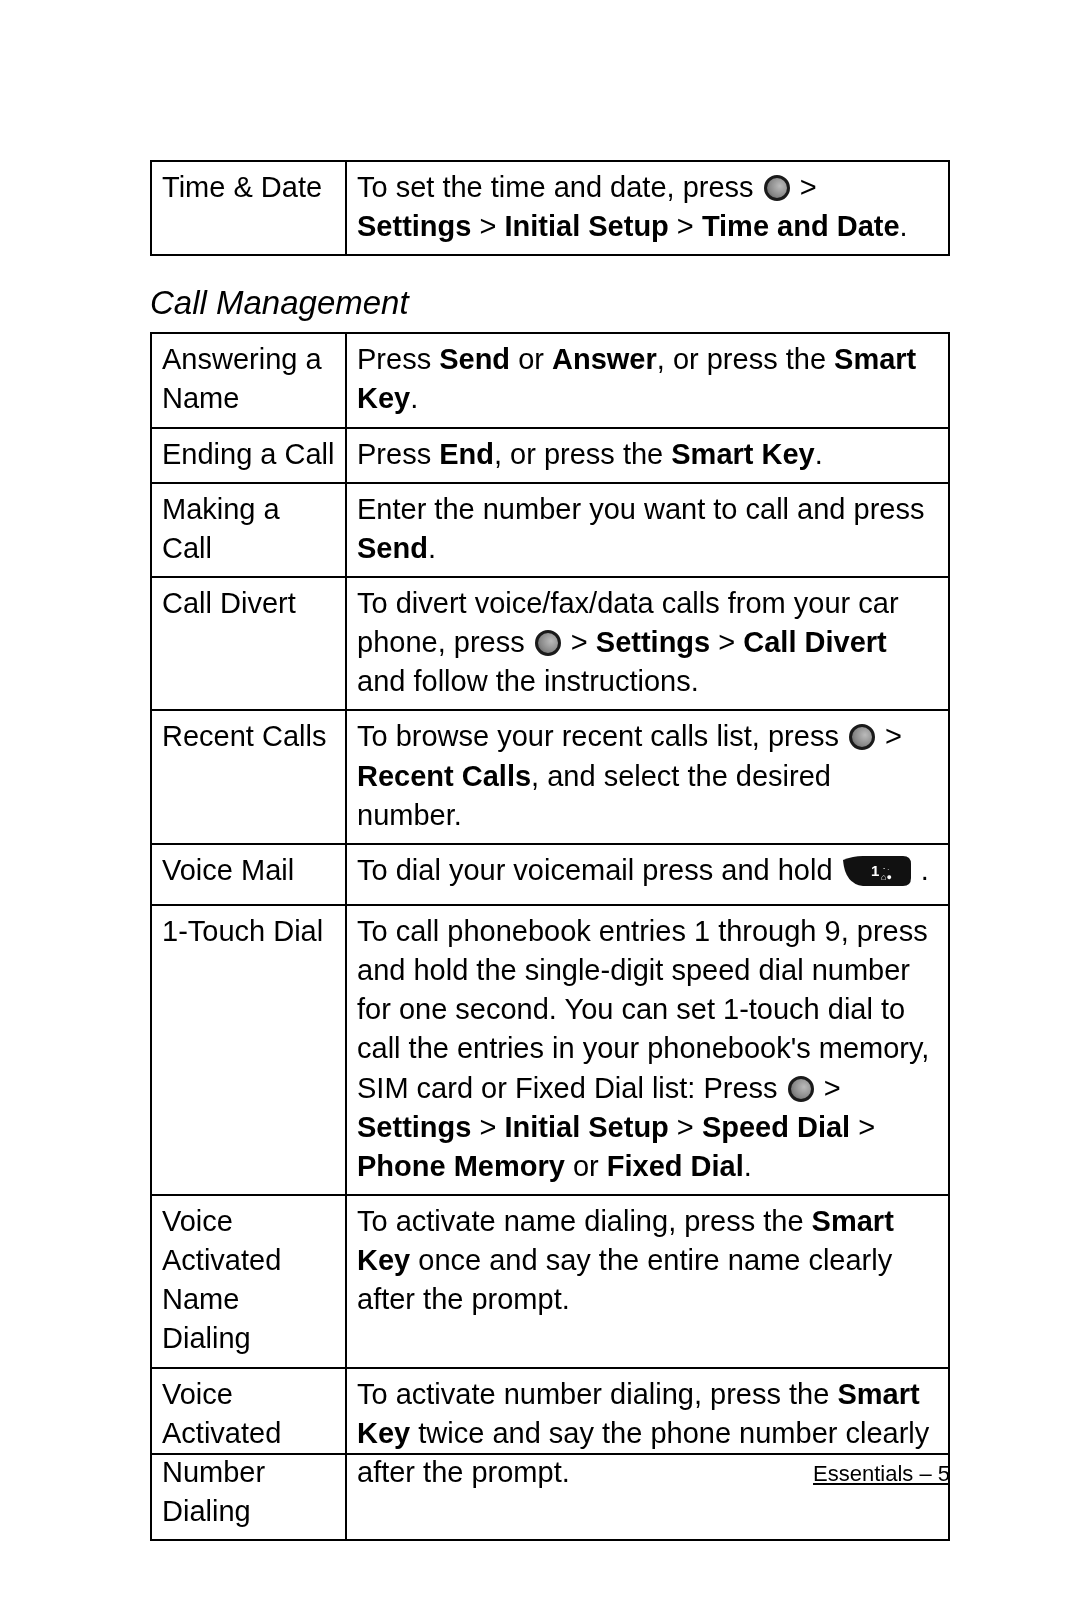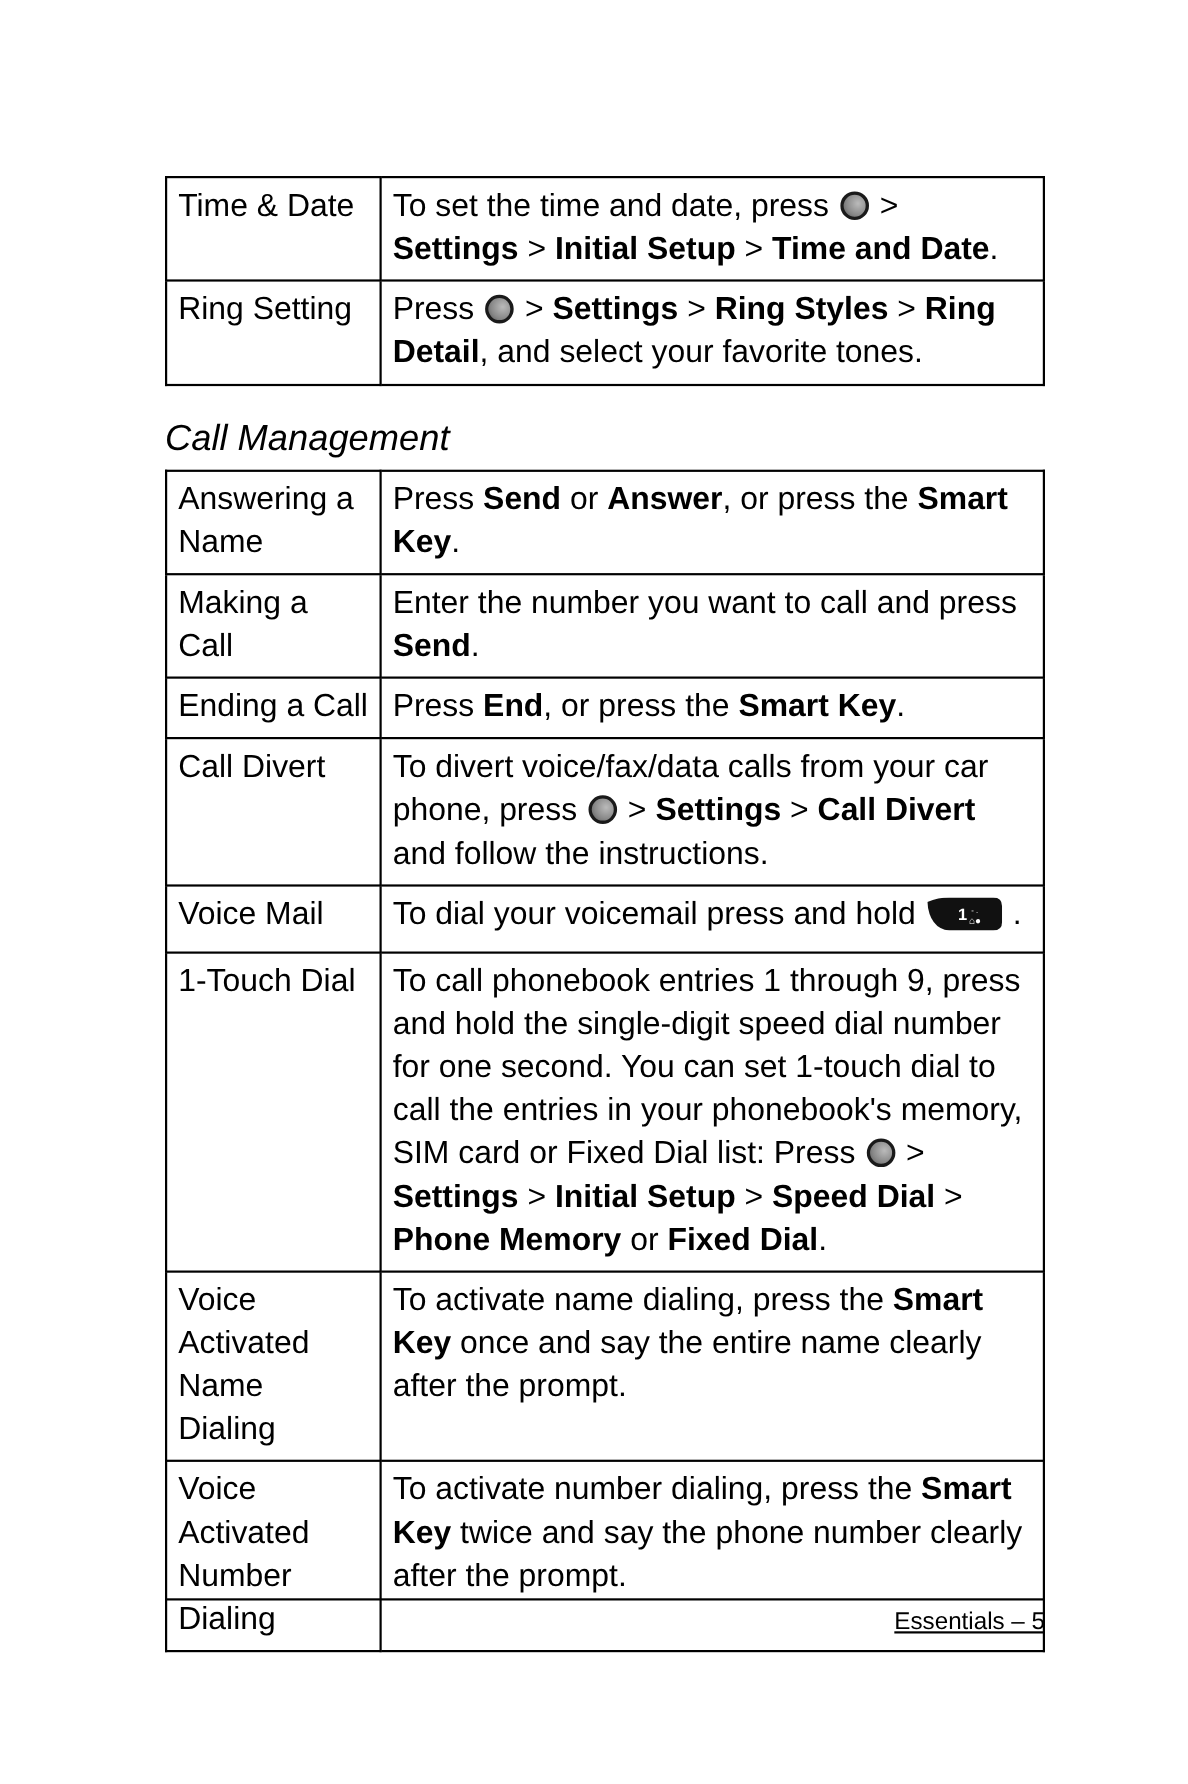--- a/index.html
+++ b/index.html
@@ -74,50 +74,50 @@
   <table class="data">
     <colgroup>
         <col class="left">
         <col>
       </colgroup>
     <tbody id="table1-body">
         <tr>
           <td>Time &amp; Date</td>
           <td>To set the time and date, press <span class="icon-circle"></span> &gt; <span class="b">Settings</span> &gt; <span class="b">Initial Setup</span> &gt; <span class="b">Time and Date</span>.</td>
         </tr>
-        <tr>
-          <td>Ring Setting</td>
-          <td>Press <span class="icon-circle"></span> &gt; <span class="b">Settings</span> &gt; <span class="b">Ring Styles</span> &gt; <span class="b">Ring Detail</span>, and select your favorite tones.</td>
-        </tr>
       </tbody>
   </table>
 
   <h2 class="section">Call Management</h2>
 
   <table class="data">
     <colgroup>
         <col class="left">
         <col>
       </colgroup>
     <tbody id="table2-body">
         <tr>
           <td>Answering a Name</td>
           <td>Press <span class="b">Send</span> or <span class="b">Answer</span>, or press the <span class="b">Smart Key</span>.</td>
         </tr>
         <tr>
+          <td>Ending a Call</td>
+          <td>Press <span class="b">End</span>, or press the <span class="b">Smart Key</span>.</td>
+        </tr>
+        <tr>
           <td>Making a Call</td>
           <td>Enter the number you want to call and press <span class="b">Send</span>.</td>
         </tr>
         <tr>
-          <td>Ending a Call</td>
-          <td>Press <span class="b">End</span>, or press the <span class="b">Smart Key</span>.</td>
+          <td>Call Divert</td>
+          <td>To divert voice/fax/data calls from your car phone, press <span class="icon-circle"></span> &gt; <span class="b">Settings</span> &gt; <span class="b">Call Divert</span> and follow the instructions.</td>
         </tr>
         <tr>
-          <td>Call Divert</td>
-          <td>To divert voice/fax/data calls from your car phone, press <span class="icon-circle"></span> &gt; <span class="b">Settings</span> &gt; <span class="b">Call Divert</span> and follow the instructions.</td>
+          <td>Recent Calls</td>
+          <td>To browse your recent calls list, press <span class="icon-circle"></span> &gt; <span class="b">Recent Calls</span>, and select the desired number.</td>
         </tr>
         <tr>
           <td>Voice Mail</td>
           <td>To dial your voicemail press and hold <span class="icon-key1"><svg width="68" height="30" viewBox="0 0 68 30">
                 <path d="M0 4 Q 10 0 20 0 L60 0 Q68 0 68 8 L68 22 Q68 30 60 30 L20 30 Q2 28 0 4 Z" fill="#111"></path>
                 <text x="28" y="20" fill="#fff" font-size="15" font-family="Arial" font-weight="bold">1</text>
                 <text x="40" y="14" fill="#fff" font-size="7" font-family="Arial">- .</text>
                 <text x="38" y="24" fill="#fff" font-size="9" font-family="Arial">⌂●</text>
               </svg></span> .</td>
         </tr>

